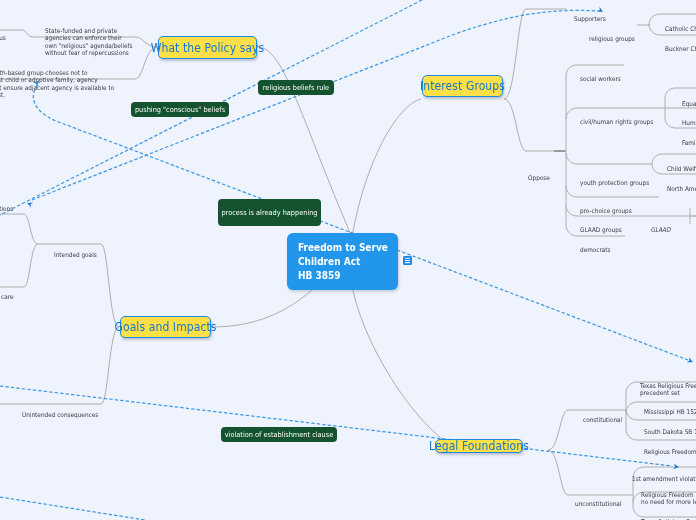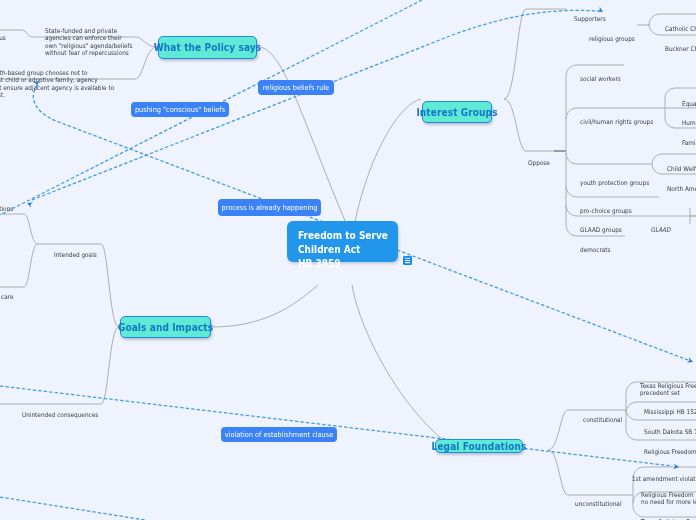--- a/index.html
+++ b/index.html
@@ -4,28 +4,28 @@
 <title>Mind Map</title>
 <style>
   html,body{margin:0;padding:0;}
   body{width:696px;height:520px;overflow:hidden;background:#eff3fd;
        font-family:"DejaVu Sans",sans-serif;}
   #stage{position:relative;width:696px;height:520px;}
   svg.layer{position:absolute;left:0;top:0;width:696px;height:520px;overflow:visible;}
   .branch{fill:none;stroke:#aeaeae;stroke-width:1;}
   .thick{fill:none;stroke:#949494;stroke-width:1.8;}
   .rel{fill:none;stroke:#3d9ae8;stroke-width:1.25;stroke-dasharray:3.4 2.1;}
-  .node{position:absolute;background:#5eead4;border:1.7px solid #1c8ae0;border-radius:5px;
-        color:#1577c9;font-weight:bold;display:flex;align-items:center;justify-content:center;
+  .node{position:absolute;background:#fde047;border:1.7px solid #1c8ae0;border-radius:5px;
+        color:#1577c9;font-weight:normal;display:flex;align-items:center;justify-content:center;
         box-shadow:1px 2px 2.5px rgba(70,80,100,0.3);white-space:nowrap;
-        font-stretch:condensed;font-size:10px;letter-spacing:0.1px;box-sizing:border-box;}
+        font-stretch:condensed;font-size:12px;letter-spacing:0.1px;box-sizing:border-box;}
   .central{position:absolute;background:#2196eb;border-radius:6px;color:#fff;font-weight:bold;
            box-shadow:1px 2px 3px rgba(70,80,100,0.22);font-stretch:condensed;
            font-size:10px;line-height:14px;padding-top:8px;padding-left:11px;box-sizing:border-box;}
-  .callout{position:absolute;background:#3b82f6;color:#fff;border-radius:4px;
+  .callout{position:absolute;background:#14532d;color:#fff;border-radius:4px;
            white-space:nowrap;display:flex;align-items:center;justify-content:center;
            font-stretch:condensed;font-size:7.3px;box-sizing:border-box;}
   .leaf{position:absolute;color:#3c4049;white-space:pre;font-stretch:condensed;
         font-size:6.4px;line-height:7.3px;margin-top:20px;}
   .noteicon{position:absolute;}
 </style>
 </head>
 <body>
 
 <div id="stage">
@@ -88,59 +88,59 @@
         <path d="M0,0 L-5.6,-2.8 L-3.8,0 L-5.6,2.8 Z" fill="#1e7ad0" transform="translate(603,12) rotate(30)"></path>
         <path d="M38,85 C28,96 34,112 56,121 L688,360" class="rel"></path>
         <path d="M0,0 L-5.6,-2.8 L-3.8,0 L-5.6,2.8 Z" fill="#1e7ad0" transform="translate(39,81) rotate(-42)"></path>
         <path d="M0,0 L-5.6,-2.8 L-3.8,0 L-5.6,2.8 Z" fill="#1e7ad0" transform="translate(693,362) rotate(22)"></path>
         <path d="M0,386 L672,466" class="rel"></path>
         <path d="M0,0 L-5.6,-2.8 L-3.8,0 L-5.6,2.8 Z" fill="#1e7ad0" transform="translate(679,467) rotate(6)"></path>
         <path d="M0,497 L145,520" class="rel"></path>
       </g>
   </svg>
   <div id="content">
-    <div class="central" style="left:287px;top:221px;width:111px;height:41px;">
+    <div class="central" style="left:287px;top:233px;width:111px;height:57px;">
       <div>Freedom to Serve</div>
       <div>Children Act</div>
       <div>HB 3859</div>
     </div>
     <svg class="noteicon" style="left:403px;top:256px;" width="9" height="9" viewBox="0 0 18 18">
       <rect x="0" y="0" width="18" height="18" rx="3" fill="#0f86e8"></rect>
       <rect x="3.4" y="3.6" width="11.2" height="2.1" rx="0.9" fill="#eaf4fd"></rect>
       <rect x="3.4" y="7.9" width="11.2" height="2.1" rx="0.9" fill="#eaf4fd"></rect>
       <rect x="3.4" y="12.2" width="11.2" height="2.1" rx="0.9" fill="#eaf4fd"></rect>
     </svg>
 
     <div class="node" style="left:158px;top:36px;width:99px;height:23px;">What the Policy says</div>
-    <div class="node" style="left:422px;top:101px;width:70px;height:22px;">Interest Groups</div>
+    <div class="node" style="left:422px;top:75px;width:81px;height:22px;">Interest Groups</div>
     <div class="node" style="left:120px;top:316px;width:91px;height:22px;">Goals and Impacts</div>
     <div class="node" style="left:435px;top:439px;width:88px;height:14px;">Legal Foundations</div>
 
     <div class="callout" style="left:258px;top:80px;width:76px;height:15px;">religious beliefs rule</div>
     <div class="callout" style="left:131px;top:102px;width:98px;height:15px;">pushing "conscious" beliefs</div>
-    <div class="callout" style="left:218px;top:199px;width:103px;height:17px;">process is already happening</div>
+    <div class="callout" style="left:218px;top:199px;width:103px;height:27px;">process is already happening</div>
     <div class="callout" style="left:221px;top:427px;width:116px;height:15px;">violation of establishment clause</div>
 
     <div class="leaf" style="left:45px;top:8px;">State-funded and private
 agencies can enforce their
 own "religious" agenda/beliefs
 without fear of repercussions</div>
     <div class="leaf" style="left:-13px;top:50px;">If faith-based group chooses not to
 assist child or adoptive family, agency
 must ensure adjacent agency is available to
 assist.</div>
     <div class="leaf" style="left:-26px;top:15px;">ambiguous</div>
 
     <div class="leaf" style="left:54px;top:232px;">Intended goals</div>
     <div class="leaf" style="left:22px;top:392px;">Unintended consequences</div>
     <div class="leaf" style="left:-9px;top:186px;">izations</div>
     <div class="leaf" style="left:-9px;top:274px;">ter care</div>
 
     <div class="leaf" style="left:574px;top:-4px;">Supporters</div>
-    <div class="leaf" style="left:528px;top:140px;">Oppose</div>
+    <div class="leaf" style="left:528px;top:155px;">Oppose</div>
     <div class="leaf" style="left:589px;top:16px;">religious groups</div>
     <div class="leaf" style="left:665px;top:6px;">Catholic Charities</div>
     <div class="leaf" style="left:665px;top:26px;">Buckner Children and Family Services</div>
     <div class="leaf" style="left:580px;top:56px;">social workers</div>
     <div class="leaf" style="left:580px;top:99px;">civil/human rights groups</div>
     <div class="leaf" style="left:682px;top:81px;">Equality Texas</div>
     <div class="leaf" style="left:682px;top:100px;">Human Rights Campaign</div>
     <div class="leaf" style="left:682px;top:120px;">Family Equality Council</div>
     <div class="leaf" style="left:580px;top:160px;">youth protection groups</div>
     <div class="leaf" style="left:667px;top:146px;">Child Welfare League of America</div>

